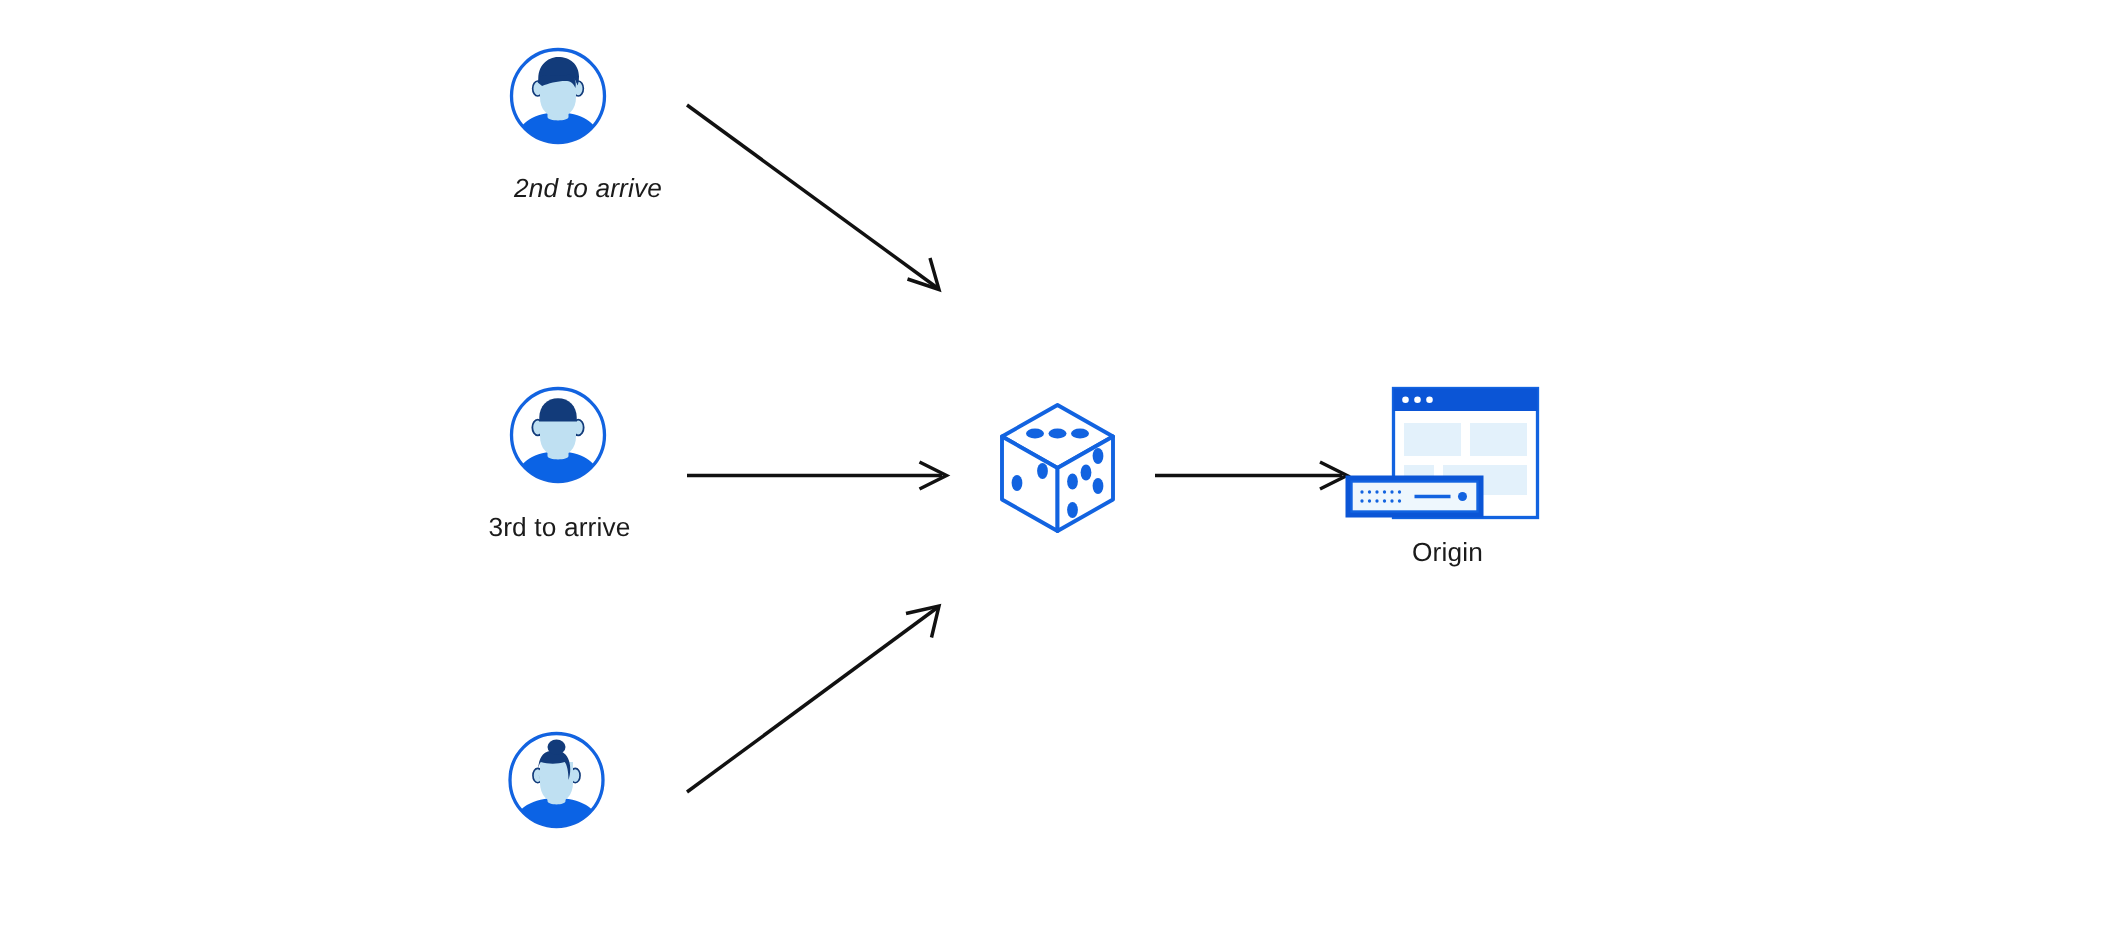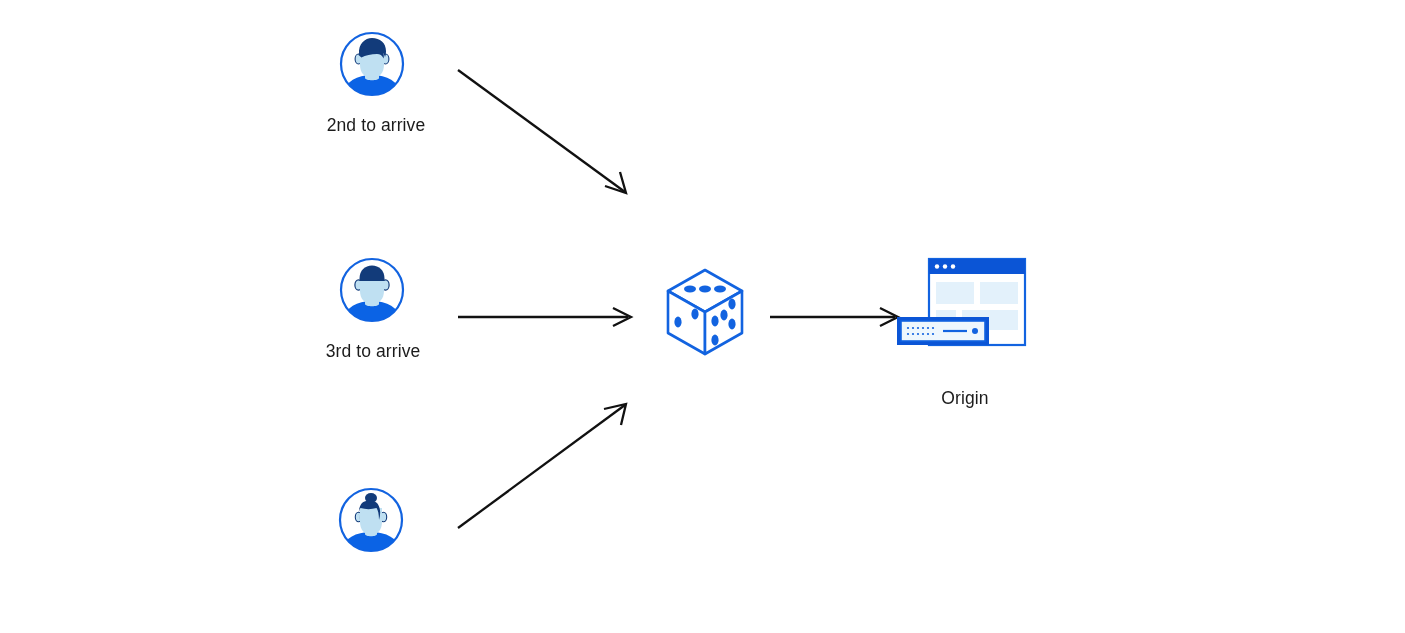--- a/index.html
+++ b/index.html
@@ -99,21 +99,21 @@
         <ellipse cx="20.5" cy="29" rx="3.4" ry="5" fill="#bfe0f2" stroke="#123b7a" stroke-width="1.1"></ellipse>
         <ellipse cx="47.5" cy="29" rx="3.4" ry="5" fill="#bfe0f2" stroke="#123b7a" stroke-width="1.1"></ellipse>
 
         <path d="M22 22 h24 v13 c0 8 -5 13 -12 13 c-7 0 -12 -5 -12 -13 Z" fill="#bfe0f2"></path>
 
         <path d="M21 24 c-1 -10 6 -16 13 -16 c8 0 14 5 14 13 c0 3 -0.5 5 -1 6 c-1 -4 -3 -6 -6 -6 c-5 0 -9 2 -14 1 c-3 -0.5 -5 0 -6 2 Z" fill="#123b7a"></path>
         <path d="M20.5 25 c0.5 -3 2 -4.5 4.5 -4.8 c5 -0.6 10 0.6 15 -0.2 c3 -0.5 5 1 5.6 4 c0.4 2 0.2 3.5 0 4.6 c-1.4 -3.4 -3.6 -4.6 -6.6 -4.6 c-5.6 0 -11.6 1.6 -15.6 3.4 Z" fill="#123b7a"></path>
       </g>
     </svg>
   </div>
-  <div class="node-label" style="left:246px; top:115px;">2nd to arrive</div>
+  <div class="node-label" style="left:262px; top:115px;font-style:italic;">2nd to arrive</div>
 
   <div class="avatar-wrap" style="left:338px; top:256px;">
     <svg viewBox="0 0 68 68" width="68" height="68">
       <defs>
         <clipPath id="clip-av2">
             <circle cx="34" cy="34" r="31"></circle>
           </clipPath>
       </defs>
       <circle cx="34" cy="34" r="31" fill="#ffffff" stroke="#1263e0" stroke-width="2.2"></circle>
       <g clip-path="url(#clip-av2)">
@@ -212,15 +212,15 @@
           <circle cx="25" cy="79" r="1.1"></circle>
             <circle cx="30" cy="79" r="1.1"></circle>
           <circle cx="35" cy="79" r="1.1"></circle>
             <circle cx="40" cy="79" r="1.1"></circle>
         </g>
         <line x1="50" y1="76" x2="74" y2="76" stroke="#1263e0" stroke-width="2.2"></line>
         <circle cx="82" cy="76" r="3" fill="#1263e0"></circle>
       </g>
     </svg>
   </div>
-  <div class="node-label" style="left:835px; top:388px;">Origin</div>
+  <div class="node-label" style="left:835px; top:358px;">Origin</div>
 
 </div>
 
 </body></html>

